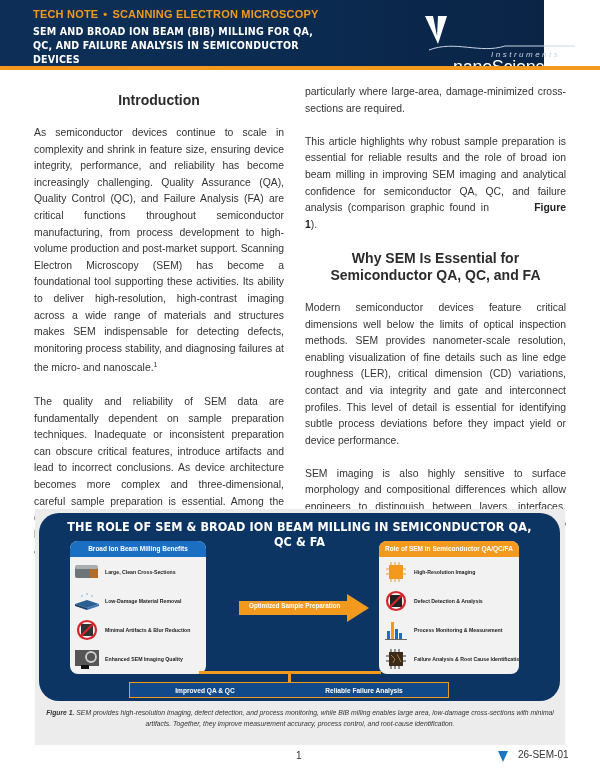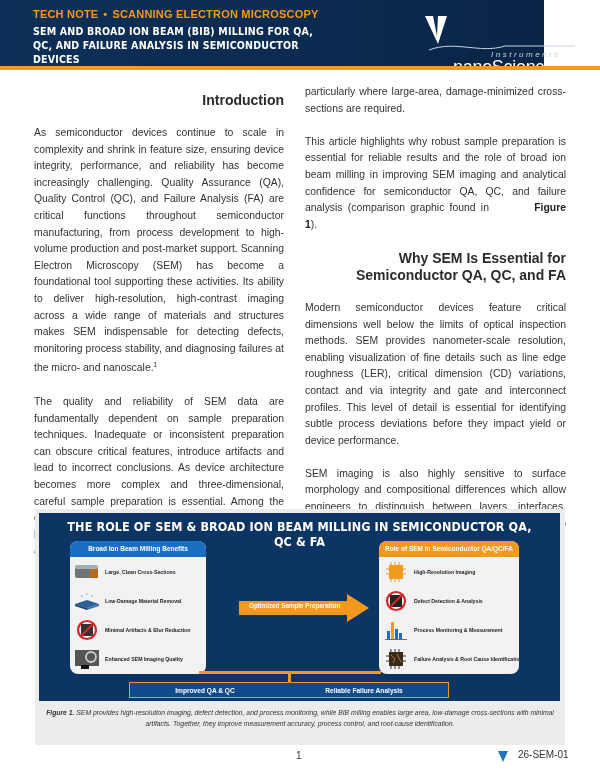--- a/index.html
+++ b/index.html
@@ -23,21 +23,21 @@
     font-family: "DejaVu Sans", sans-serif; transform: scaleX(0.85); transform-origin: left top;
   }
   .logo { position: absolute; left: 425px; top: 14px; width: 160px; height: 42px; }
   .logo-name { position: absolute; left: 28px; top: 0px; font-size: 18px; color: #ffffff; letter-spacing: -0.3px; margin-top: 43px; }
   .logo-sub { position: absolute; left: 66px; top: 36px; font-size: 8px; color: #c9d4e3; font-style: italic; letter-spacing: 2.5px; }
 
   
   .col { position: absolute; font-size: 10.4px; line-height: 16.6px; color: #333; text-align: justify; }
   .col-left { left: 34px; top: 92px; width: 250px; }
   .col-right { left: 305px; top: 84px; width: 261px; }
-  h2.section { font-size: 14px; font-weight: bold; color: #2b2b2b; line-height: 17px; margin-bottom: 16px; text-align: right; }
+  h2.section { font-size: 14px; font-weight: bold; color: #2b2b2b; line-height: 17px; margin-bottom: 16px; text-align: center; }
   .col p { margin-bottom: 16.6px; }
   .col p b { color: #222; padding-left: 40px; }
   sup { font-size: 7px; }
 
   
   .figure-wrap { position: absolute; left: 35px; top: 509px; width: 530px; height: 236px; background: #ececec; }
   .figure {
     position: absolute; left: 4px; top: 4px; width: 521px; height: 178px; background: #0d3564;
   }
   .fig-title {
@@ -67,21 +67,21 @@
   }
   .arrow-label { position: absolute; left: 10px; top: 8px; font-size: 6.3px; font-weight: bold; color: #fff; white-space: nowrap; }
 
   .connector-h { position: absolute; left: 160px; top: 158px; width: 182px; height: 3px; background: #f39a1e; }
   .connector-v { position: absolute; left: 249px; top: 158px; width: 3px; height: 12px; background: #f39a1e; }
   .outcome {
     position: absolute; left: 90px; top: 169px; width: 320px; height: 16px; background: #114a8a;
     border: 1.5px solid #f39a1e; display: flex; align-items: center; justify-content: space-around;
     color: #fff; font-size: 6.6px; font-weight: bold;
   }
-  .figure { height: 188px; }
+  .figure { height: 188px; border-radius: 20px; }
   .caption {
     position: absolute; left: 6px; top: 198px; width: 518px; text-align: center;
     font-size: 6.8px; font-style: italic; line-height: 11px; color: #333;
   }
   .caption b { font-weight: bold; }
 
   
   .page-num { position: absolute; left: 296px; top: 750px; font-size: 10px; color: #333; }
   .footer-logo { position: absolute; left: 498px; top: 751px; width: 0; height: 0;
     border-left: 5px solid transparent; border-right: 5px solid transparent; border-top: 11px solid #1a76c2; }

